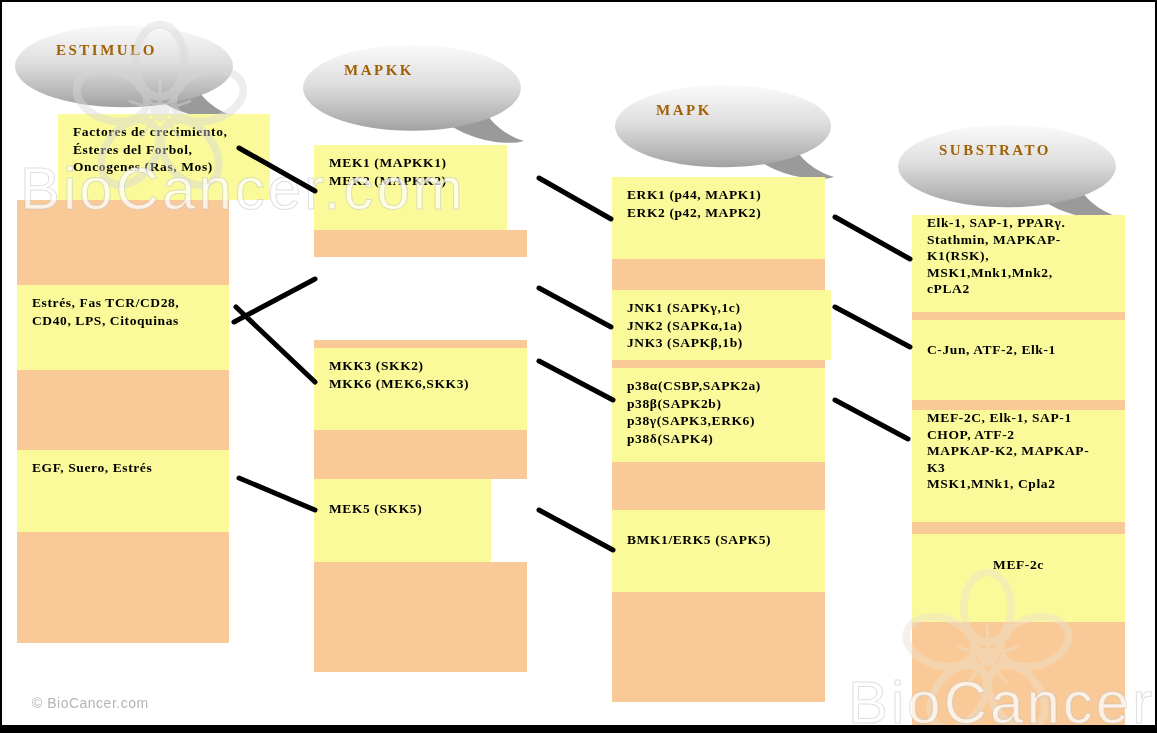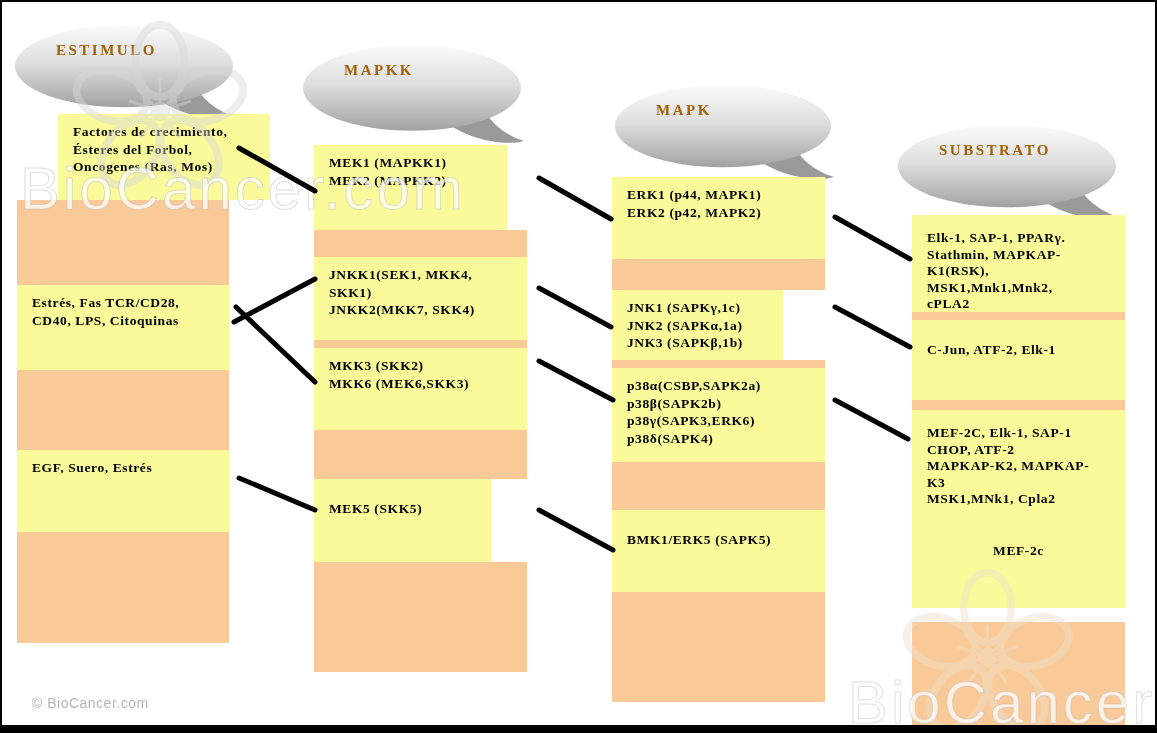--- a/index.html
+++ b/index.html
@@ -19,21 +19,21 @@
   .box-text{
     font-weight:bold;
     font-size:13.5px;
     line-height:17.5px;
     letter-spacing:.6px;
     color:#000;
     white-space:pre-line;
     padding:9px 8px 0 15px;
   }
   .pad-lg .box-text{padding-top:21px;}
-  .tight .box-text{line-height:16.5px;padding-top:15px;}
+  .tight .box-text{line-height:16.5px;padding-top:0;}
   .center .box-text{text-align:center;padding:22px 0 0 0;}
   .bubble{position:absolute;}
   .bubble svg{position:absolute;left:0;top:0;width:100%;height:100%;}
   .bubble-title{
     position:absolute;left:42px;top:18px;
     font-weight:bold;font-size:15px;letter-spacing:2.5px;color:#a16207;
     font-family:"Liberation Serif","DejaVu Serif",serif;
   }
   .lines{position:absolute;left:0;top:0;width:1157px;height:733px;pointer-events:none;z-index:30;}
   .wm{
@@ -104,25 +104,20 @@
       <ellipse cx="110" cy="43" rx="109" ry="42" fill="url(#bg2)"></ellipse>
     </svg>
     <div class="bubble-title">MAPKK</div>
   </div>
 
   <div class="seg yellow" style="left:312px;top:143px;width:193px;height:85px;">
     <div class="box-text">MEK1 (MAPKK1)
 MEK2 (MAPKK2)</div>
   </div>
   <div class="seg orange" style="left:312px;top:228px;width:213px;height:27px;"></div>
-  <div class="seg yellow" style="left:312px;top:255px;width:213px;height:83px;">
-    <div class="box-text">JNKK1(SEK1, MKK4,
-SKK1)
-JNKK2(MKK7, SKK4)</div>
-  </div>
   <div class="seg orange" style="left:312px;top:338px;width:213px;height:8px;"></div>
   <div class="seg yellow" style="left:312px;top:346px;width:213px;height:82px;">
     <div class="box-text">MKK3 (SKK2)
 MKK6 (MEK6,SKK3)</div>
   </div>
   <div class="seg orange" style="left:312px;top:428px;width:213px;height:49px;"></div>
   <div class="seg yellow pad-lg" style="left:312px;top:477px;width:177px;height:83px;">
     <div class="box-text">MEK5 (SKK5)</div>
   </div>
   <div class="seg orange" style="left:312px;top:560px;width:213px;height:110px;"></div>
@@ -141,21 +136,21 @@
       <ellipse cx="110" cy="43" rx="109" ry="42" fill="url(#bg3)"></ellipse>
     </svg>
     <div class="bubble-title">MAPK</div>
   </div>
 
   <div class="seg yellow" style="left:610px;top:175px;width:213px;height:82px;">
     <div class="box-text">ERK1 (p44, MAPK1)
 ERK2 (p42, MAPK2)</div>
   </div>
   <div class="seg orange" style="left:610px;top:257px;width:213px;height:31px;"></div>
-  <div class="seg yellow" style="left:610px;top:288px;width:171px;height:70px;">
+  <div class="seg yellow" style="left:610px;top:288px;width:219px;height:70px;">
     <div class="box-text">JNK1 (SAPKγ,1c)
 JNK2 (SAPKα,1a)
 JNK3 (SAPKβ,1b)</div>
   </div>
   <div class="seg orange" style="left:610px;top:358px;width:213px;height:8px;"></div>
   <div class="seg yellow" style="left:610px;top:366px;width:213px;height:94px;">
     <div class="box-text">p38α(CSBP,SAPK2a)
 p38β(SAPK2b)
 p38γ(SAPK3,ERK6)
 p38δ(SAPK4)</div>
@@ -195,21 +190,21 @@
   </div>
   <div class="seg orange" style="left:910px;top:398px;width:213px;height:10px;"></div>
   <div class="seg yellow tight" style="left:910px;top:408px;width:213px;height:112px;">
     <div class="box-text">MEF-2C, Elk-1, SAP-1
 CHOP, ATF-2
 MAPKAP-K2, MAPKAP-
 K3
 MSK1,MNk1, Cpla2</div>
   </div>
   <div class="seg orange" style="left:910px;top:520px;width:213px;height:20px;"></div>
-  <div class="seg yellow center" style="left:910px;top:518px;width:213px;height:88px;">
+  <div class="seg yellow center" style="left:910px;top:532px;width:213px;height:88px;">
     <div class="box-text">MEF-2c</div>
   </div>
   <div class="seg orange" style="left:910px;top:620px;width:213px;height:106px;"></div>
 
   <div class="wm wm-top">BioCancer.com</div>
   <div class="wm wm-bottom">BioCancer.com</div>
 
   <svg class="flower" style="left:58px;top:12px;" width="200" height="195" viewBox="0 0 200 200">
     <g stroke="#d8d8d8" fill="none" stroke-width="8">
       <ellipse cx="100" cy="48" rx="25" ry="37"></ellipse>

